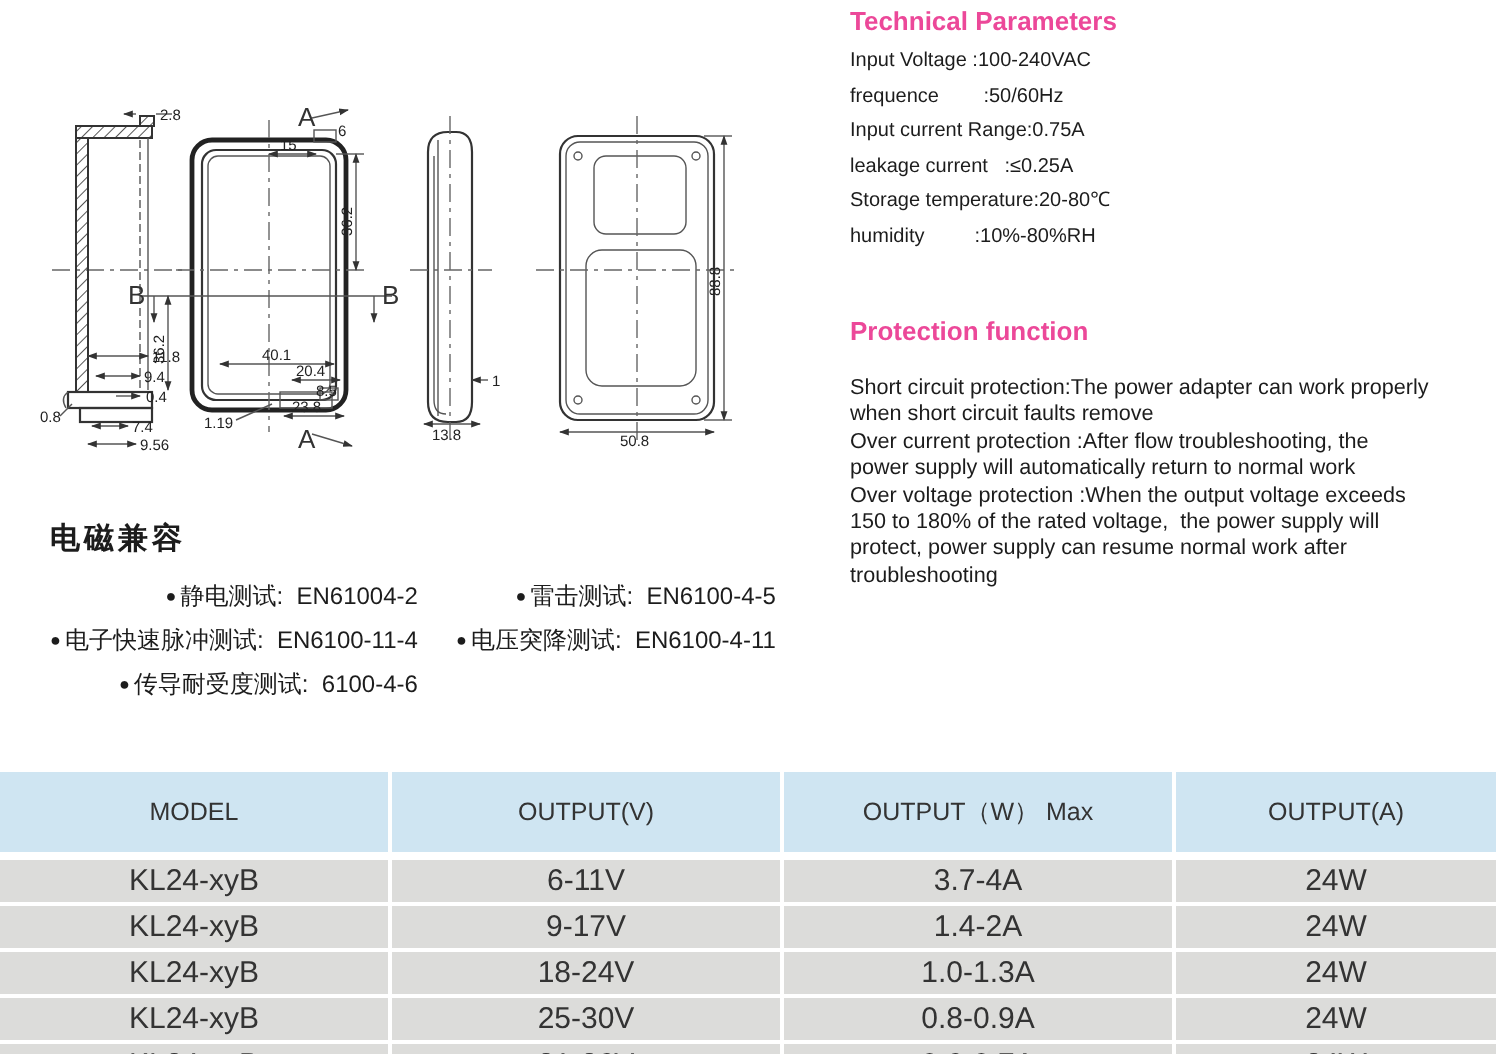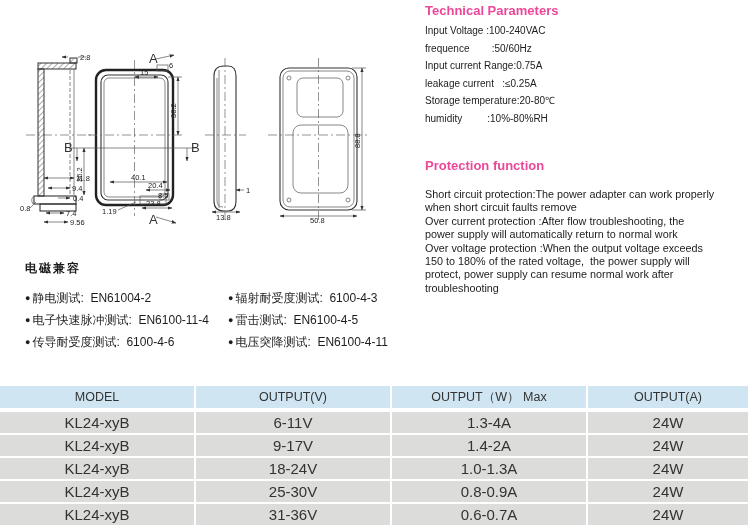--- a/index.html
+++ b/index.html
@@ -17,30 +17,30 @@
   .mid{stroke:#333;stroke-width:1.1;fill:none;}
   .cl{stroke:#666;stroke-width:.7;fill:none;stroke-dasharray:9 3 2 3;}
   .hid{stroke:#555;stroke-width:.7;fill:none;stroke-dasharray:4 2;}
   
   .blue-title{position:absolute;color:#ec4899;font-weight:bold;font-size:13px;}
   #tech-params{position:absolute;left:425px;top:22px;}
   .param-line{white-space:pre;font-size:10px;line-height:17.6px;color:#1c1c1c;}
   #protection-text{position:absolute;left:425px;top:177px;width:315px;margin-top:11px;}
   .prot-line{white-space:pre;font-size:10.8px;line-height:13.4px;color:#1c1c1c;}
   
-  #emc-heading{position:absolute;left:25px;top:260px;font-size:12px;font-weight:bold;letter-spacing:2px;color:#1c1c1c;}
-  .emc-col{position:absolute;top:287px;}
+  #emc-heading{position:absolute;left:25px;top:260px;font-size:15px;font-weight:bold;letter-spacing:2px;color:#1c1c1c;}
+  .emc-col{position:absolute;top:287px;text-align:right;}
   #emc-left{left:25px;}
   #emc-right{left:228px;}
   .emc-item{font-size:12px;line-height:22px;color:#1c1c1c;white-space:pre;}
   .emc-item .bullet{font-size:9px;vertical-align:1px;margin-right:2px;}
   
   #spec-table{position:absolute;left:0;top:386px;width:748px;}
   .trow{display:grid;grid-template-columns:194px 194px 194px 160px;column-gap:2px;}
-  .thead-row .cell{background:#cfe5f2;height:22px;font-size:12.5px;color:#333;}
+  .thead-row .cell{background:#cfe5f2;height:40px;font-size:12.5px;color:#333;}
   .tbody-row{margin-top:2px;}
   .tbody-row:first-of-type{margin-top:4px;}
   .cell{display:flex;align-items:center;justify-content:center;}
   .tbody-row .cell{background:#dcdcda;height:21px;font-size:15px;color:#333;}
 </style>
 </head>
 <body>
 
 <div id="drawing-area">
 <svg width="420" height="215" viewBox="0 0 420 215">
@@ -185,41 +185,40 @@
 <div id="emc-left" class="emc-col">
 
     <div class="emc-item"><span class="bullet">●</span><span>静电测试:  EN61004-2</span></div>
 
     <div class="emc-item"><span class="bullet">●</span><span>电子快速脉冲测试:  EN6100-11-4</span></div>
 
     <div class="emc-item"><span class="bullet">●</span><span>传导耐受度测试:  6100-4-6</span></div>
   </div>
 <div id="emc-right" class="emc-col">
 
-    <div class="emc-item"><span class="bullet">●</span><span>辐射耐受度测试:  6100-4-3</span></div>
 
     <div class="emc-item"><span class="bullet">●</span><span>雷击测试:  EN6100-4-5</span></div>
 
     <div class="emc-item"><span class="bullet">●</span><span>电压突降测试:  EN6100-4-11</span></div>
   </div>
 
 <div id="spec-table">
   <div class="trow thead-row">
 
   <div class="cell">MODEL</div>
       <div class="cell">OUTPUT(V)</div>
       <div class="cell">OUTPUT（W） Max</div>
       <div class="cell">OUTPUT(A)</div>
     </div>
   <div id="tbody">
 
       <div class="trow tbody-row">
         <div class="cell">KL24-xyB</div>
         <div class="cell">6-11V</div>
-        <div class="cell">1.3-4A</div>
+        <div class="cell">3.7-4A</div>
         <div class="cell">24W</div>
       </div>
 
       <div class="trow tbody-row">
         <div class="cell">KL24-xyB</div>
         <div class="cell">9-17V</div>
         <div class="cell">1.4-2A</div>
         <div class="cell">24W</div>
       </div>
 

